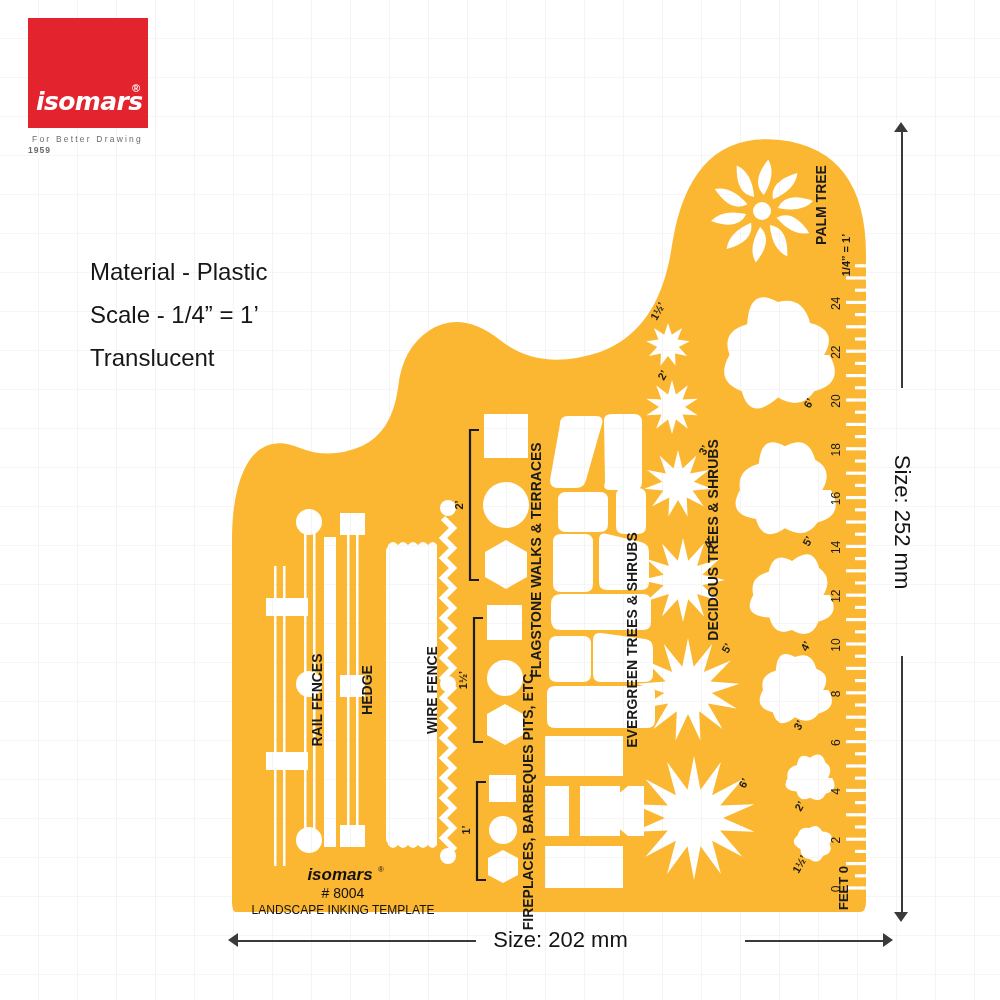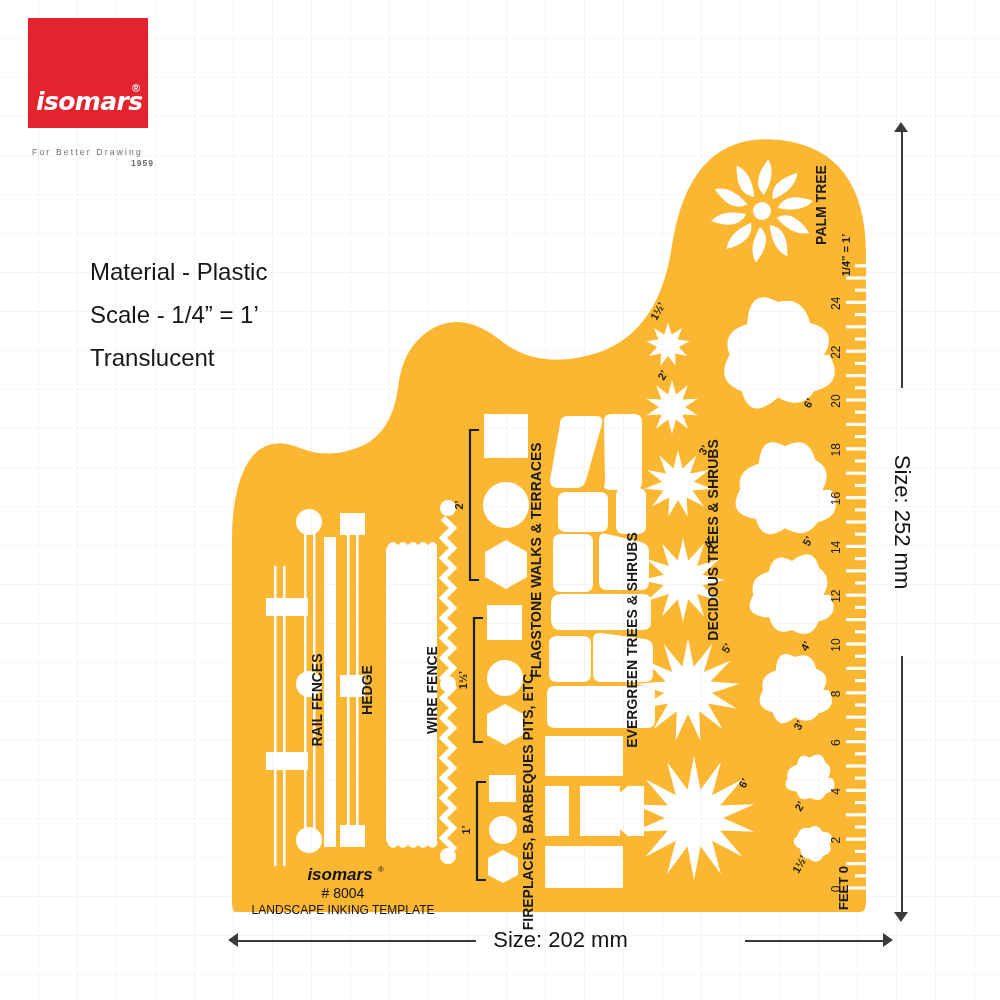--- a/index.html
+++ b/index.html
@@ -32,26 +32,26 @@
     position:absolute;left:8px;bottom:12px;
     color:#ffffff;font-style:italic;font-weight:bold;
     font-size:25px;letter-spacing:-0.6px;
     font-family:"DejaVu Sans", sans-serif;
   }
   #logo-reg{
     position:absolute;right:8px;bottom:34px;
     color:#ffffff;font-size:11px;font-weight:bold;
   }
   #logo-tagline{
-    margin-top:19px;color:#6b6b6b;font-size:8.5px;
+    margin-top:6px;color:#6b6b6b;font-size:8.5px;
     letter-spacing:2.2px;text-align:left;padding-left:4px;
   }
   #logo-year{
     color:#6b6b6b;font-size:8.5px;font-weight:bold;
-    letter-spacing:1px;text-align:right;padding-right:2px;margin-top:1px;
+    letter-spacing:1px;text-align:left;padding-right:2px;margin-top:1px;
   }
 
   #title{
     position:absolute;left:175px;top:55px;
     font-size:36px;color:#141414;letter-spacing:-0.3px;
   }
 
   #specs{position:absolute;left:90px;top:250px;color:#161616;font-size:24px;line-height:43px;}
 
   

